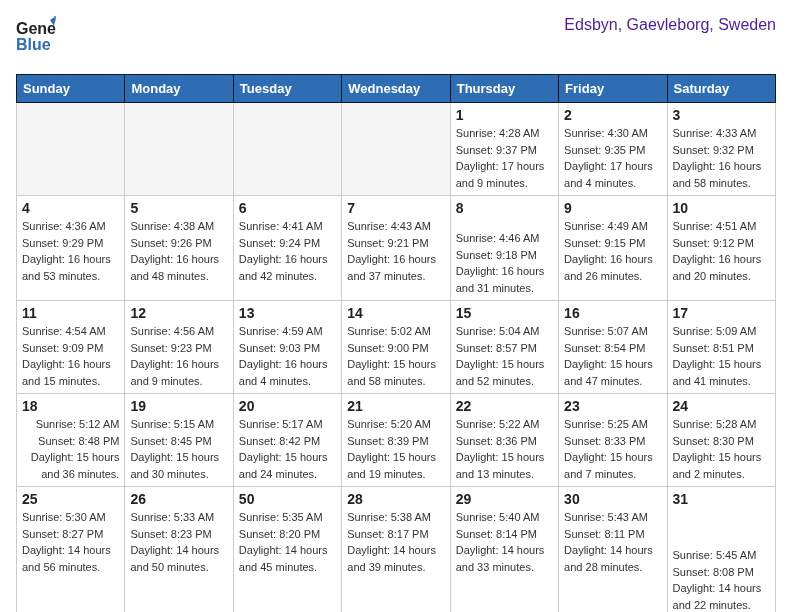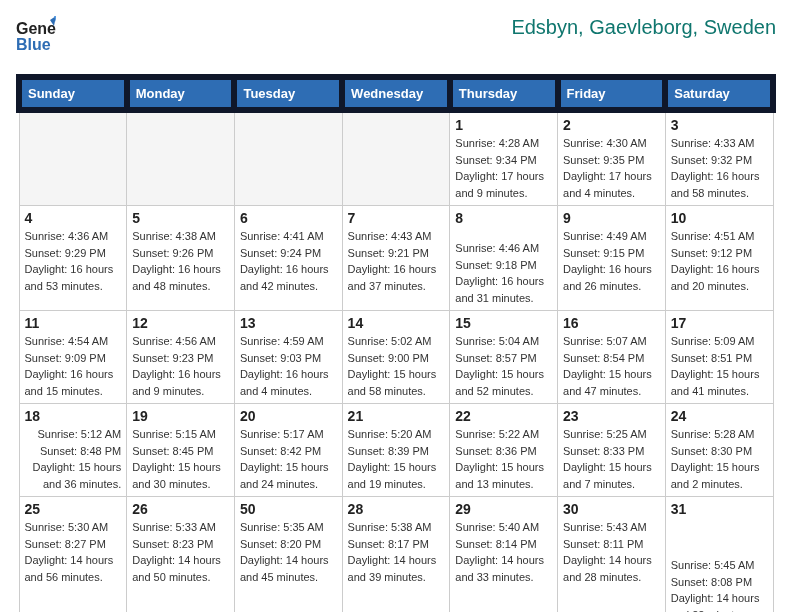--- a/index.html
+++ b/index.html
@@ -18,36 +18,36 @@
     }
     .title-block {
       text-align: right;
     }
     .calendar-title {
       font-size: 38px;
       font-weight: normal;
       color: #222;
     }
     .calendar-subtitle {
-      font-size: 20px;
-      color: #0f766e;
+      font-size: 16px;
+      color: #4c1d95;
     }
     .calendar-table {
       width: 100%;
       border-collapse: collapse;
       table-layout: fixed;
     }
     .calendar-table th {
       background-color: #2e6db4;
       color: #fff;
       text-align: left;
       padding: 6px 6px;
       font-size: 13px;
       font-weight: bold;
-      border: 6px solid #0f172a;
+      border: 1px solid #0f172a;
     }
     .calendar-table td {
       border: 1px solid #ccc;
       vertical-align: top;
       padding: 4px 5px;
       font-size: 11px;
       height: 85px;
       background: #fff;
     }
     .calendar-table td.empty {
@@ -102,21 +102,21 @@
   </thead>
   <tbody id="calendar-body">
   <tr>
         <td class="empty"></td>
         <td class="empty"></td>
         <td class="empty"></td>
         <td class="empty"></td>
         <td>
           <span class="day-number">1</span>
           <div class="day-info" style="white-space: pre-line;">Sunrise: 4:28 AM
-Sunset: 9:34 PM
+Sunset: 9:37 PM
 Daylight: 17 hours
 and 9 minutes.</div>
         </td>
         <td>
           <span class="day-number">2</span>
           <div class="day-info" style="white-space: pre-line;">Sunrise: 4:30 AM
 Sunset: 9:35 PM
 Daylight: 17 hours
 and 4 minutes.</div>
         </td>

